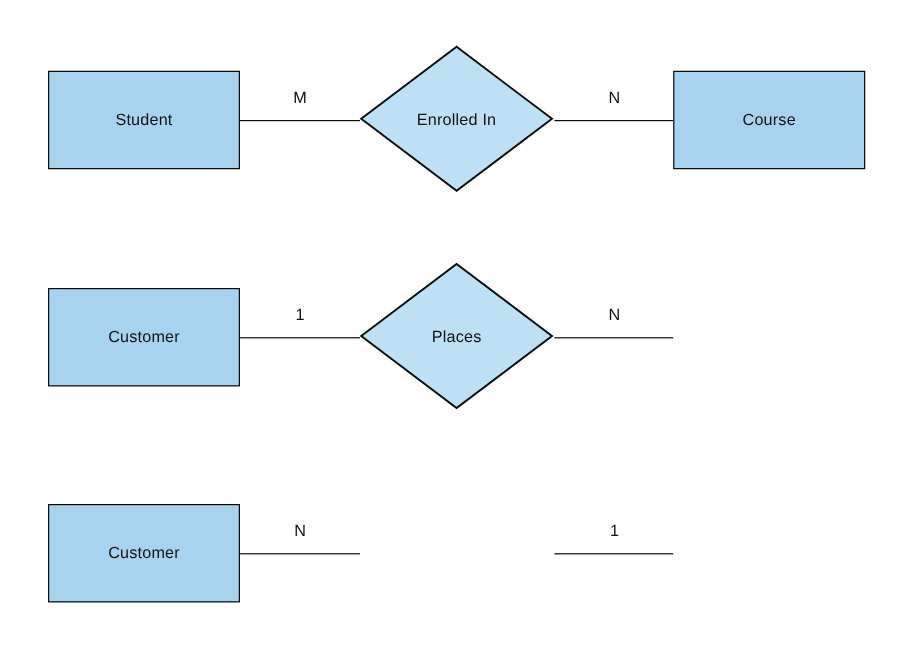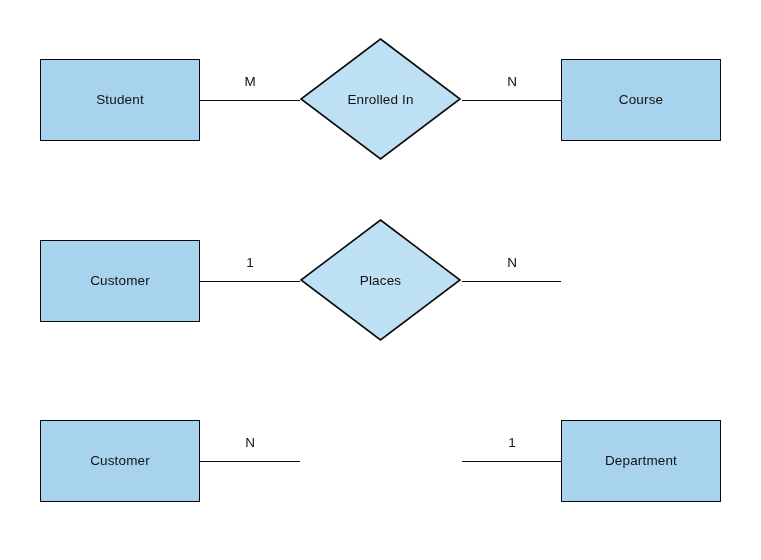--- a/index.html
+++ b/index.html
@@ -154,18 +154,15 @@
       <span class="entity-label">Customer</span>
     </div>
 
     <div class="connector connector-left"></div>
     <div class="cardinality cardinality-left">N</div>
 
 
     <div class="connector connector-right"></div>
     <div class="cardinality cardinality-right">1</div>
 
-    <div class="entity entity-right">
-      <span class="entity-label">Department</span>
-    </div>
   </div>
 
 </div>
 
 </body></html>

